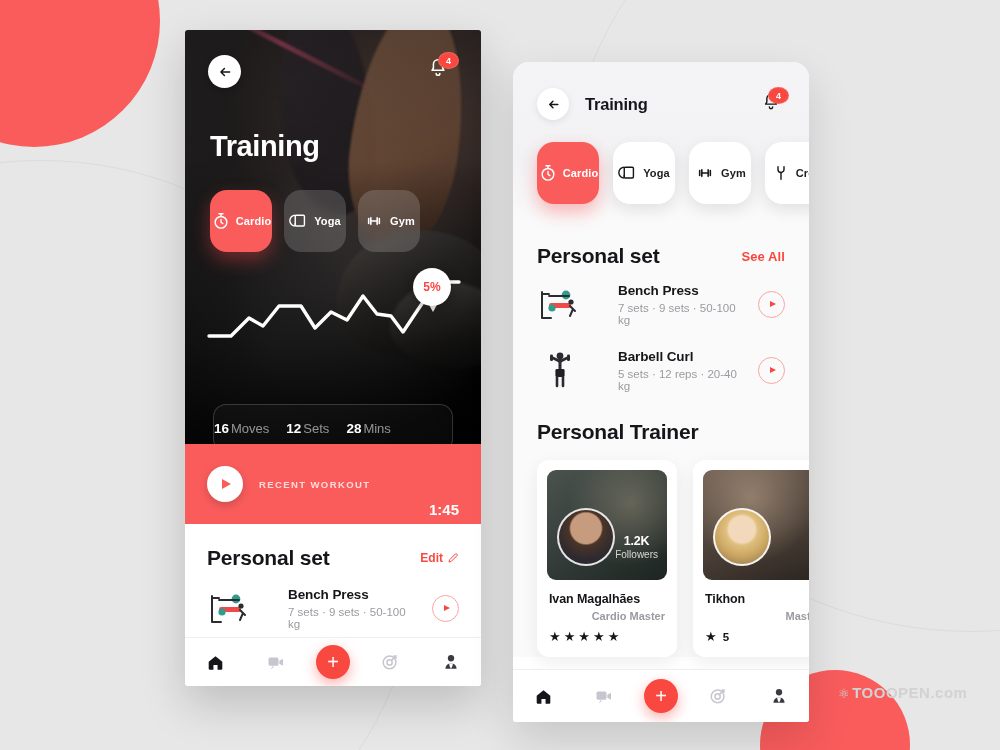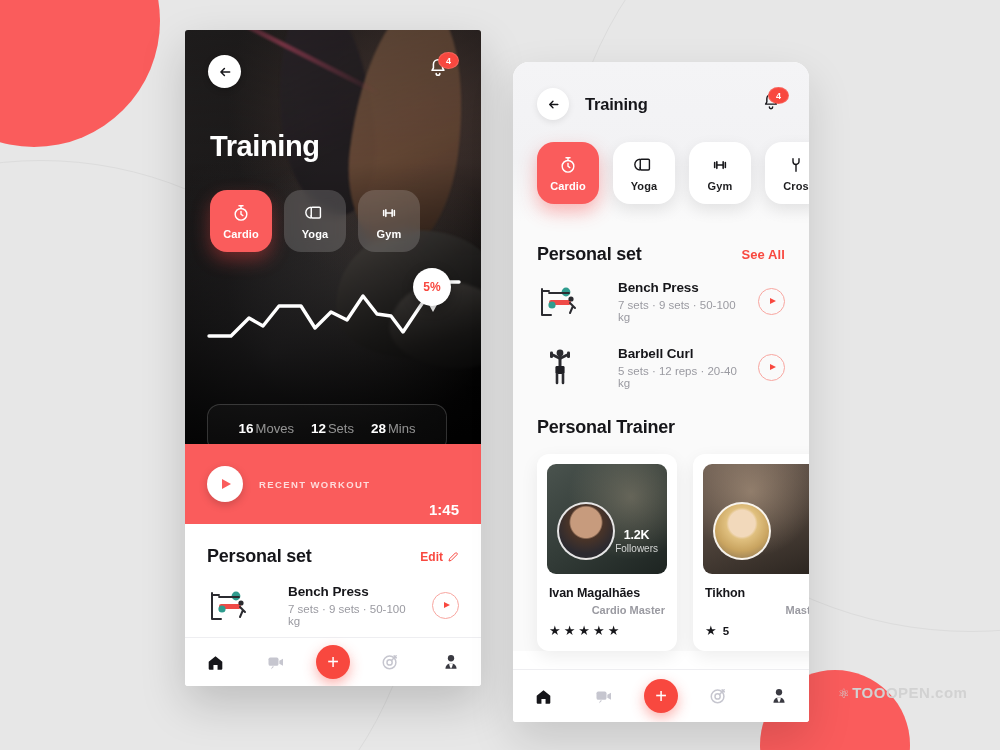--- a/index.html
+++ b/index.html
@@ -100,21 +100,21 @@
   }
   .hero-title{
     position:absolute;left:25px;top:100px;color:#fff;
     font-size:29px;font-weight:700;letter-spacing:-.4px;
   }
 
   
   .cats{position:absolute;left:25px;top:160px;display:flex;gap:12px;}
   .cat{
     width:62px;height:62px;border-radius:17px;flex:0 0 auto;
-    display:flex;flex-direction:column;align-items:center;justify-content:center;gap:5px;
+    display:flex;align-items:center;justify-content:center;gap:5px;
     cursor:pointer;
   }
   .cat .cat-label{font-size:11px;font-weight:700;letter-spacing:.1px;}
   .cat-dark{background:rgba(255,255,255,.17);backdrop-filter:blur(6px);}
   .cat-dark .cat-label{color:#fff;}
   .cat-active{background:#fa5c5c;box-shadow:0 8px 18px rgba(250,72,72,.38);}
   .cat-active .cat-label{color:#fff;}
   .cat-light{background:#fff;box-shadow:0 6px 16px rgba(0,0,0,.09);}
   .cat-light .cat-label{color:#1d1d1f;}
 
@@ -130,23 +130,23 @@
     background:#fff;display:flex;align-items:center;justify-content:center;
     font-size:12px;font-weight:700;color:#f8483f;
     box-shadow:0 4px 12px rgba(0,0,0,.3);
   }
   .pct-tail{
     position:absolute;left:243px;top:273px;width:0;height:0;
     border-left:5px solid transparent;border-right:5px solid transparent;
     border-top:9px solid #fff;
   }
   .stats-pill{
-    position:absolute;left:22px;top:374px;width:238px;height:46px;
+    position:absolute;left:28px;top:374px;width:238px;height:46px;
     border:1px solid rgba(255,255,255,.17);border-radius:13px;
-    display:flex;align-items:center;justify-content:center;gap:17px;
+    display:flex;align-items:center;justify-content:flex-start;gap:17px;
     background:rgba(255,255,255,.03);
   }
   .stat{font-size:13px;color:rgba(255,255,255,.55);font-weight:500;white-space:nowrap;}
   .stat b{color:#fff;font-weight:700;font-size:13.5px;margin-right:2px;}
 
   
   .recent{
     position:relative;height:80px;background:#fa5c5c;display:flex;align-items:center;
     padding:0 22px;box-sizing:border-box;
   }
@@ -163,21 +163,21 @@
   .recent-kicker{
     font-size:9.5px;letter-spacing:1.4px;color:rgba(255,255,255,.78);font-weight:700;
     text-transform:uppercase;
   }
   .recent-title{font-size:15.5px;color:#fff;font-weight:700;margin-top:4px;letter-spacing:-.1px;}
   .recent-time{font-size:15px;color:#fff;font-weight:700;margin-left:auto;align-self:flex-end;margin-bottom:6px;}
 
   
   .p1-body{padding:0 22px;background:#fff;}
   .sec-head{display:flex;align-items:center;justify-content:space-between;padding:22px 0 4px;}
-  .sec-title{font-size:18px;font-weight:700;color:#16161a;letter-spacing:-.2px;}
+  .sec-title{font-size:21px;font-weight:700;color:#16161a;letter-spacing:-.2px;}
   .edit-link{
     font-size:12px;font-weight:600;color:#f8483f;display:flex;align-items:center;gap:4px;cursor:pointer;
   }
   .see-all{font-size:13px;font-weight:700;color:#f8483f;cursor:pointer;letter-spacing:.1px;}
   .ex-row{display:flex;align-items:center;padding:12px 0 10px;cursor:pointer;gap:21px;}
   .ex-thumb{width:46px;height:44px;flex:0 0 auto;position:relative;}
   .ex-info{margin-left:14px;flex:1;min-width:0;}
   .ex-name{font-size:13.5px;font-weight:700;color:#16161a;letter-spacing:-.1px;}
   .ex-meta{font-size:11.5px;color:#9a9aa1;margin-top:4px;font-weight:500;}
   .ex-play{

